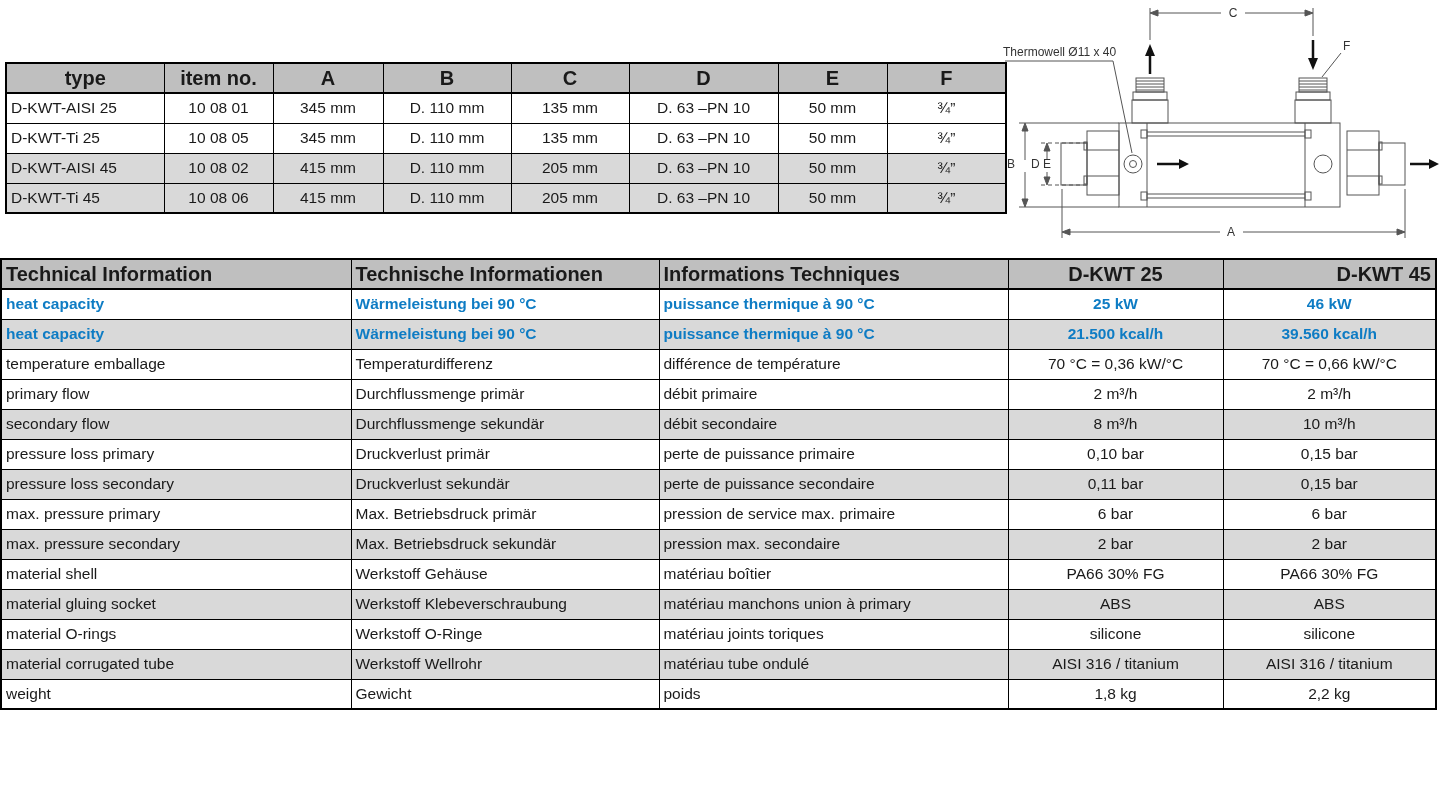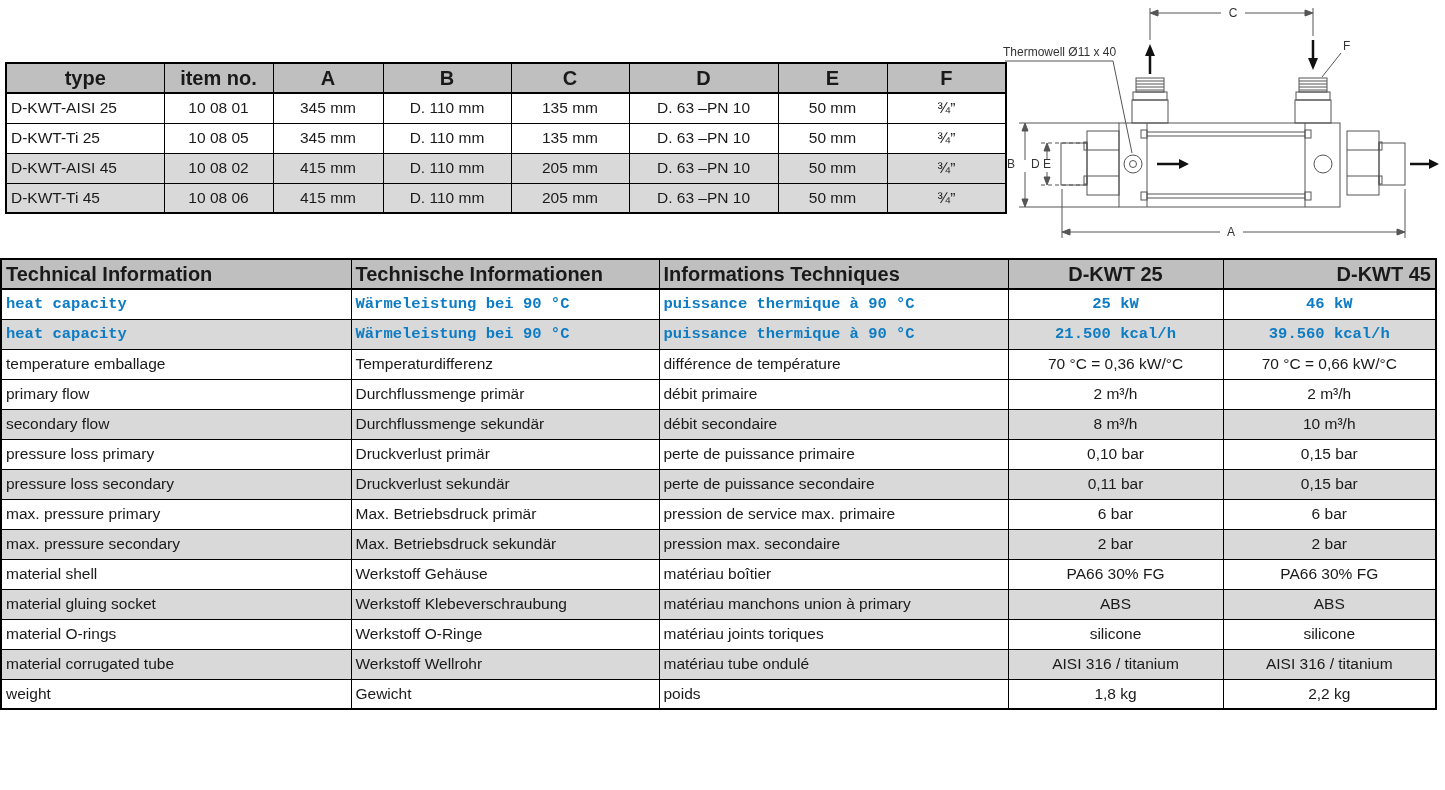--- a/index.html
+++ b/index.html
@@ -20,21 +20,21 @@
     height:30px;box-sizing:border-box;
     font-size:15.5px;text-align:center;padding:0 4px;
     white-space:nowrap;overflow:hidden;color:#1a1a1a;
   }
   th{
     background:var(--header-bg);font-weight:bold;font-size:20px;
     border-bottom-width:2px;
   }
   td.left,th.left{text-align:left;}
   tr.shaded td{background:var(--row-alt);}
-  tr.highlight td{color:var(--accent);font-weight:bold;font-family:Liberation Mono, monospace;}
+  tr.highlight td{color:var(--accent);font-weight:bold;}
   .dim-table{left:5px;top:62px;width:1000px;}
   .tech-table{left:0;top:258px;width:1435px;}
   .diagram{position:absolute;left:995px;top:0;width:450px;height:252px;}
   .diagram svg{width:100%;height:100%;}
   .diagram text{font-family:"Liberation Sans",sans-serif;font-size:12px;fill:#333;}
   .diagram .tw{font-size:12px;}
 </style>
 </head>
 <body>
 

